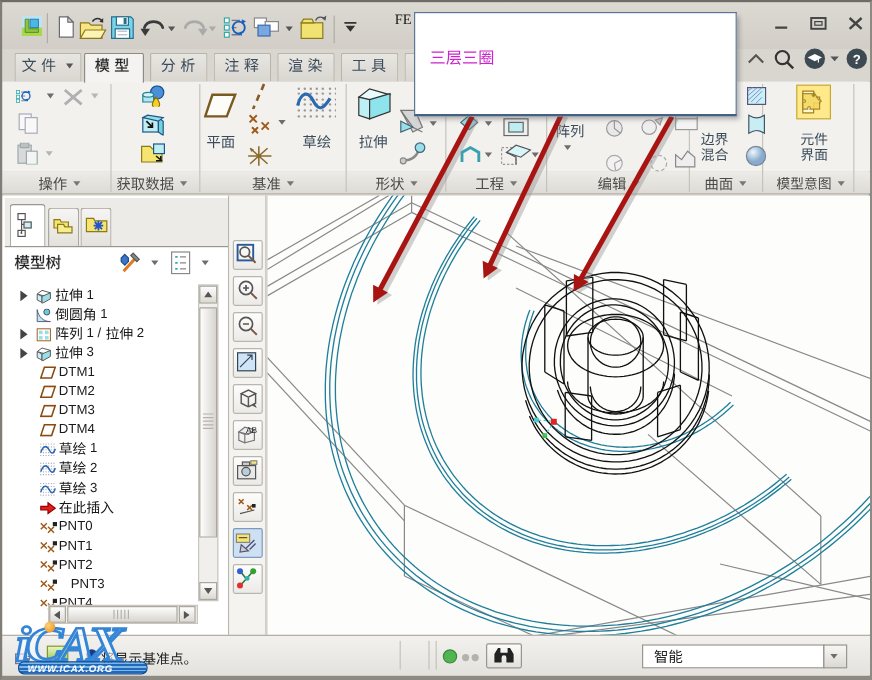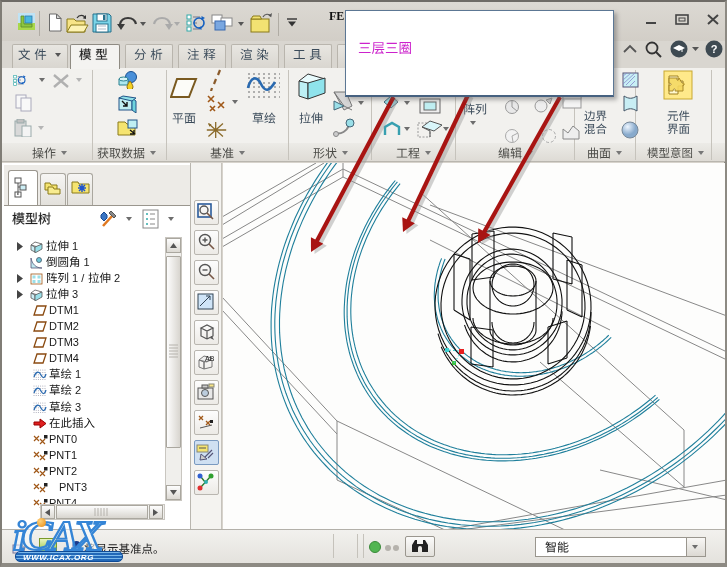--- a/index.html
+++ b/index.html
@@ -140,21 +140,21 @@
       <path d="M1 7l2-3h7l1.5 3z" fill="#f2e272" stroke="#8a7a1a"></path>
       <path d="M13 5c1.5-3.5 6-3.5 8-1" fill="none" stroke="#555" stroke-width="1.1"></path>
       <path d="M22 1l-.8 4.2-2.8-1.7z" fill="#555"></path>
     </svg>
     <div class="abs" style="left:276px;top:11px;width:1px;height:23px;background:#b0aca4"></div>
     <svg class="abs" style="left:284px;top:16px" width="12" height="9" viewBox="0 0 12 9">
       <path d="M1 1h10" stroke="#333" stroke-width="1.4"></path>
       <path d="M2 3.5l4 5 4-5z" fill="#333"></path>
     </svg>
   </div>
-<div class="abs" style="left:329px;top:9px;font-weight:bold;font-size:12px;color:#111;z-index:5;font-family:'Liberation Serif',serif">FE</div>
+<div class="abs" style="left:329px;top:9px;font-weight:normal;font-size:12px;color:#111;z-index:5;font-family:'Liberation Serif',serif">FE</div>
 <svg class="abs" style="left:644px;top:13px;z-index:5" width="80" height="14" viewBox="0 0 80 14">
     <path d="M2 10h10" stroke="#444" stroke-width="2"></path>
     <rect x="32" y="2" width="12" height="9" fill="none" stroke="#444" stroke-width="1.6"></rect>
     <rect x="35" y="5" width="6" height="3" fill="none" stroke="#444"></rect>
     <path d="M64 2l10 9m0-9l-10 9" stroke="#444" stroke-width="2"></path>
   </svg>
 <svg class="abs" style="left:622px;top:40px;z-index:5" width="104" height="20" viewBox="0 0 104 20">
     <path d="M2 12l6-6 6 6" fill="none" stroke="#555" stroke-width="1.8"></path>
     <circle cx="30" cy="8" r="5.5" fill="none" stroke="#333" stroke-width="1.8"></circle>
     <path d="M34 12l5 5" stroke="#333" stroke-width="2"></path>

